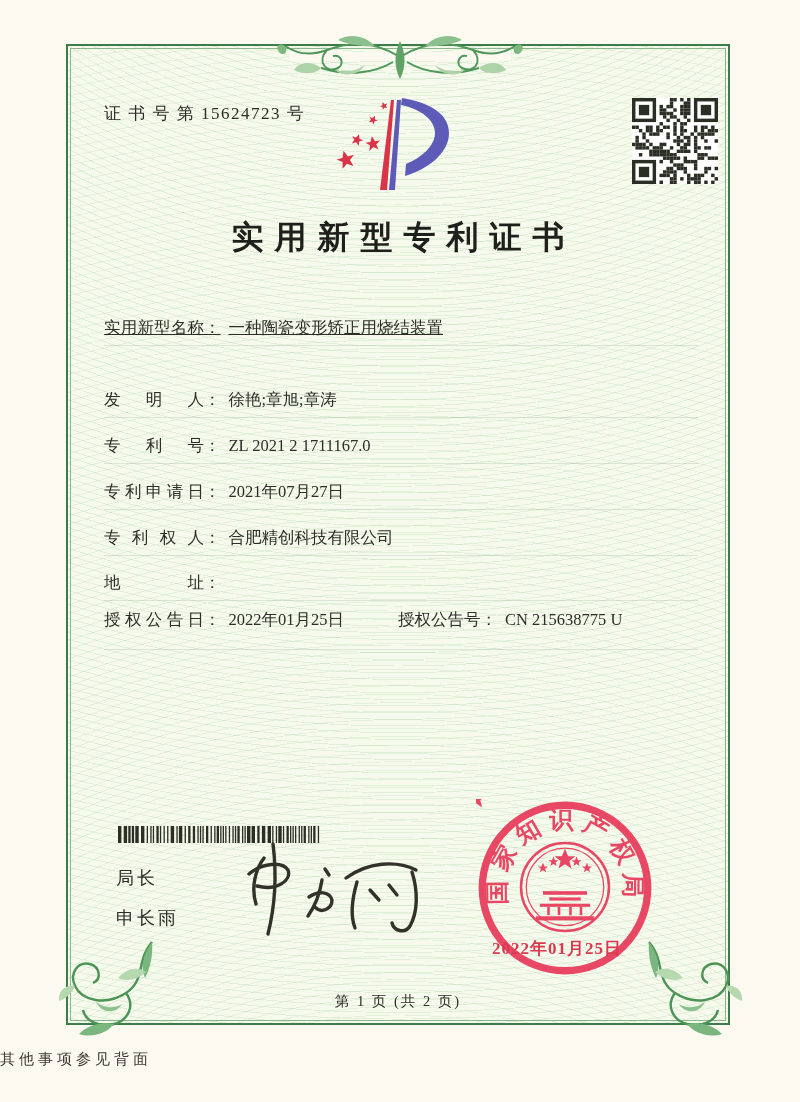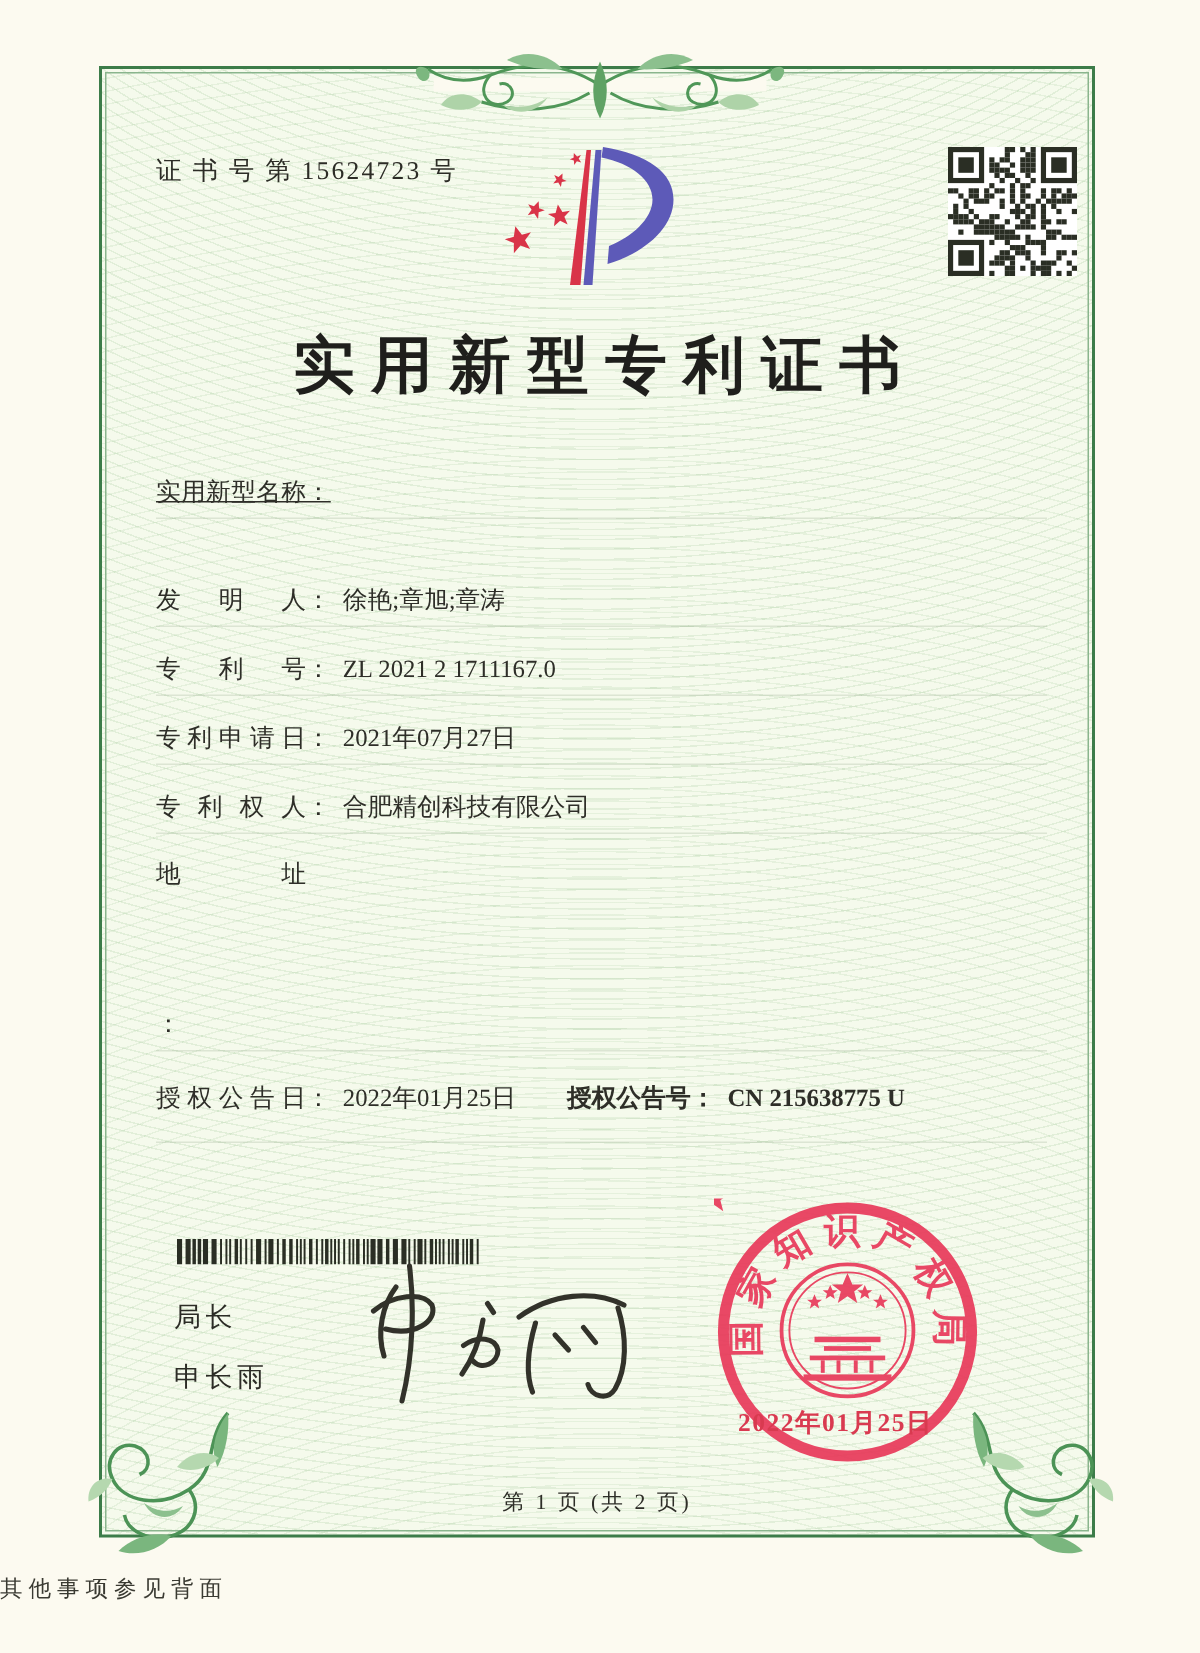--- a/index.html
+++ b/index.html
@@ -25,40 +25,40 @@
     position:absolute; inset:2px; border:1px solid #8ab58d; pointer-events:none;
   }
 
   
   .cert-no { position:absolute; left:36px; top:56px; font-size:17px; letter-spacing:1.5px; color:#2c2c26; }
   .logo { position:absolute; left:50%; top:48px; transform:translateX(-50%); }
   .qr { position:absolute; right:10px; top:52px; }
 
   .title {
     position:absolute; left:0; right:0; top:170px; margin:0;
-    text-align:center; font-size:41px; font-weight:bold;
+    text-align:center; font-size:32px; font-weight:bold;
     letter-spacing:11px; text-indent:11px; color:#1f1f1c;
   }
 
   
   .fields { position:absolute; left:36px; top:268px; width:594px; font-size:16.5px; color:#2e2e28; }
   .frow {
     display:flex; align-items:flex-start; line-height:27px;
     padding-bottom:4px; margin-bottom:14px;
     border-bottom:1px solid rgba(130,156,122,.22);
   }
   .frow.first { margin-bottom:40px;text-decoration:underline; }
-  .frow.addr { line-height:26px; margin-bottom:17px;flex-direction:column; }
+  .frow.addr { line-height:26px; margin-bottom:5px; }
   .lbl { display:inline-block; width:100px; text-align:justify; text-align-last:justify; flex:0 0 100px; }
   .colon { flex:0 0 auto; margin-right:8px; }
   .val { flex:1 1 auto; }
   .frow.addr .val { max-width:468px; }
   .grant-row { display:flex; line-height:27px; padding-bottom:16px; border-bottom:1px solid rgba(130,156,122,.22); }
   .grant-group { display:flex; }
-  .grant-group.second { margin-left:34px;font-weight:bold; }
+  .grant-group.second { margin-left:54px; }
   .grant-group .lbl2 { display:inline-block; }
 
   
   .paras { position:absolute; left:34px; top:590px; width:598px; font-size:15.5px; line-height:30px; color:#3a3a32; }
   .paras p { margin:0; text-indent:2em; text-align:justify; }
 
   
   .barcode { position:absolute; left:49px; top:780px; }
   .signer-title { position:absolute; left:48px; top:820px; font-size:18px; letter-spacing:3px; color:#2c2c26; }
   .signer-name  { position:absolute; left:48px; top:860px; font-size:18px; letter-spacing:3px; color:#2c2c26; }
@@ -366,20 +366,21 @@
         <rect x="3.44" y="65.36" width="17.2" height="17.2" fill="#ffffff"></rect>
         <rect x="6.88" y="68.8" width="10.32" height="10.32" fill="#2a2e24"></rect>
       </svg>
 
     <h1 class="title">实用新型专利证书</h1>
 
     <div class="fields">
       <div class="frow first">
         <span class="lbl">实用新型名称</span>
           <span class="colon">：</span>
+        <span class="val">一种陶瓷变形矫正用烧结装置</span>
       </div>
       <div class="frow">
         <span class="lbl">发明人</span>
           <span class="colon">：</span>
         <span class="val">徐艳;章旭;章涛</span>
       </div>
       <div class="frow">
         <span class="lbl">专利号</span>
           <span class="colon">：</span>
         <span class="val">ZL 2021 2 1711167.0</span>

